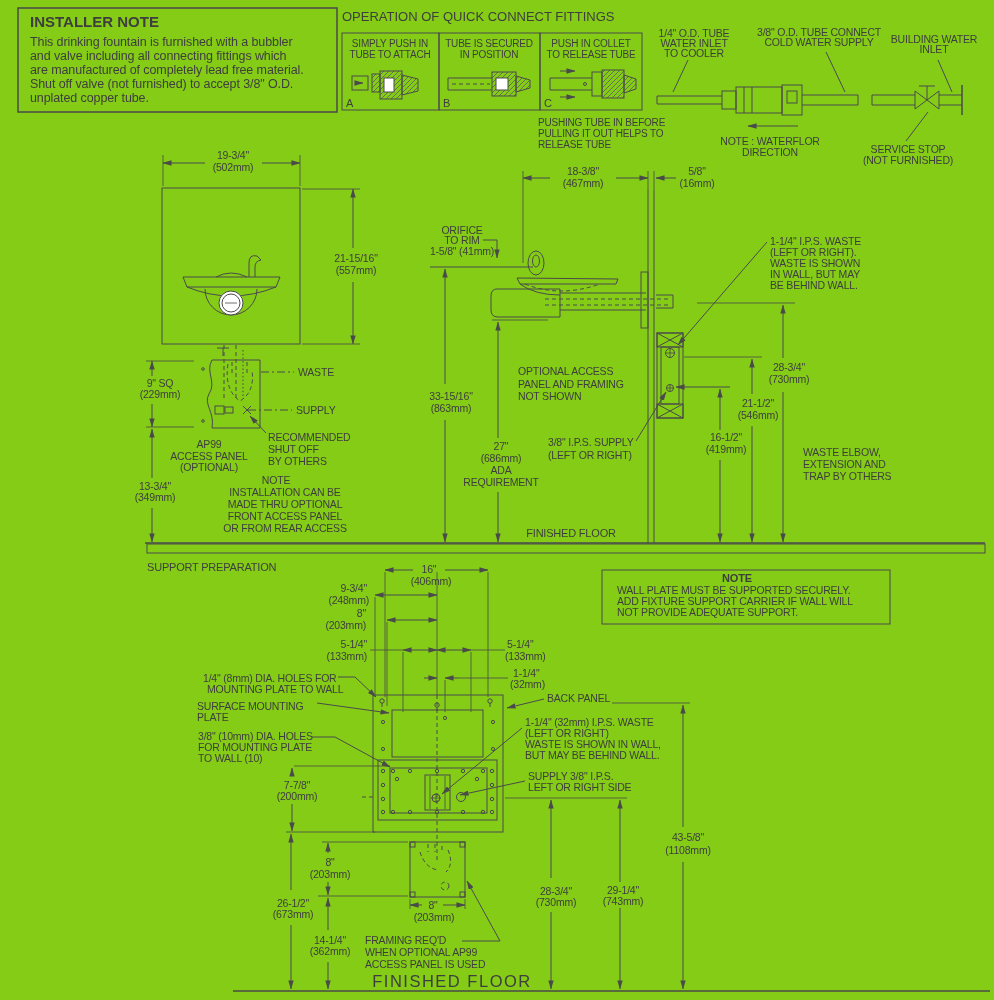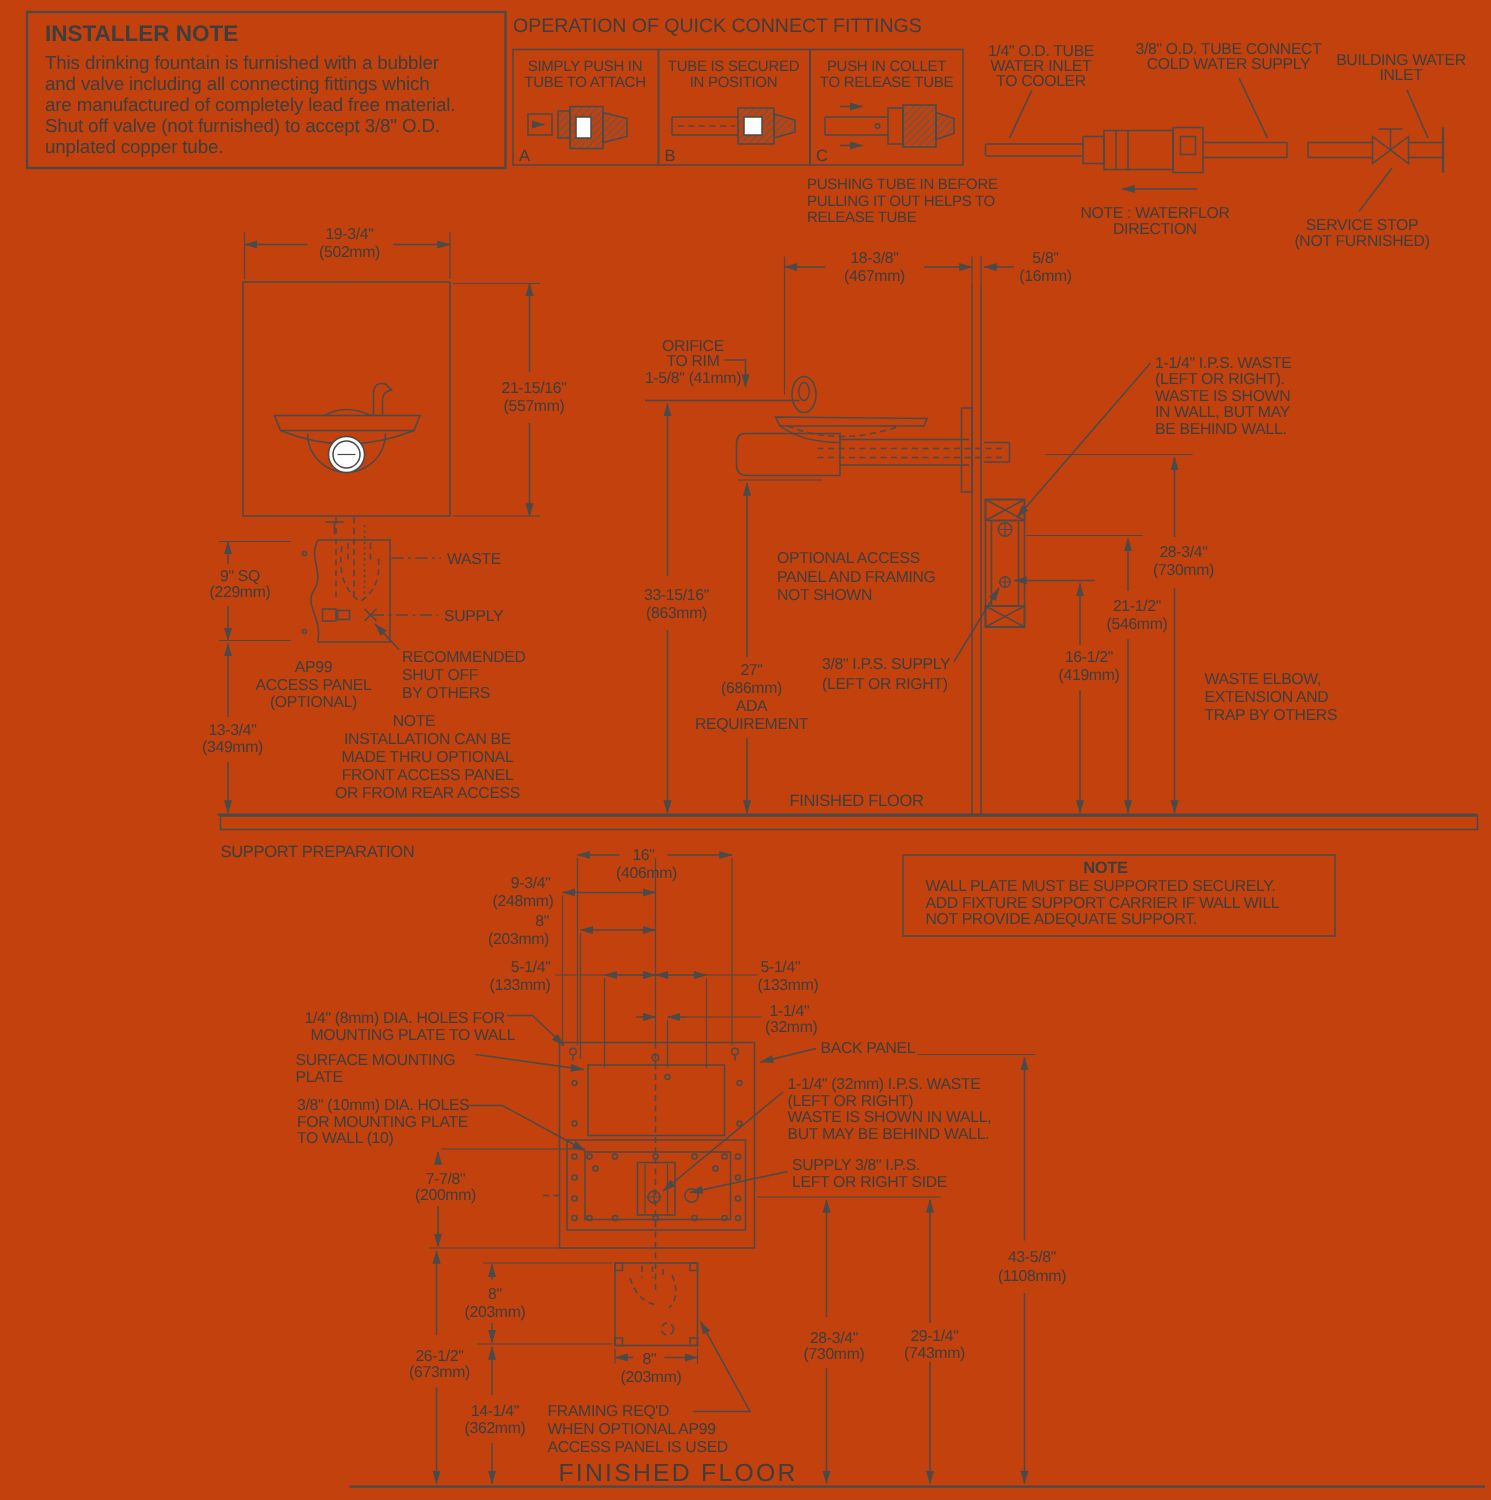--- a/index.html
+++ b/index.html
@@ -1,16 +1,16 @@
 <!DOCTYPE html>
 <html><head>
 <meta charset="utf-8">
 <style>
   html,body{margin:0;padding:0;background:#fff}
-  #sheet{position:relative;width:994px;height:1000px;background:#c2410c;overflow:hidden}
+  #sheet{position:relative;width:994px;height:1000px;background:#84cc16;overflow:hidden}
   svg{position:absolute;left:0;top:0}
   text{font-family:"Liberation Sans",sans-serif;fill:#3e3e3e;font-size:10.5px;letter-spacing:-0.2px}
   .tc{text-anchor:middle}.tr{text-anchor:end}
   .b{font-weight:bold}
   .t15{font-size:15px;letter-spacing:0}
   .t13{font-size:13px;letter-spacing:0}
   .t12{font-size:12.5px;letter-spacing:-0.1px}
   .t11{font-size:11px}
   .t10{font-size:10px}
   .big{font-size:16.5px;letter-spacing:1.5px}

